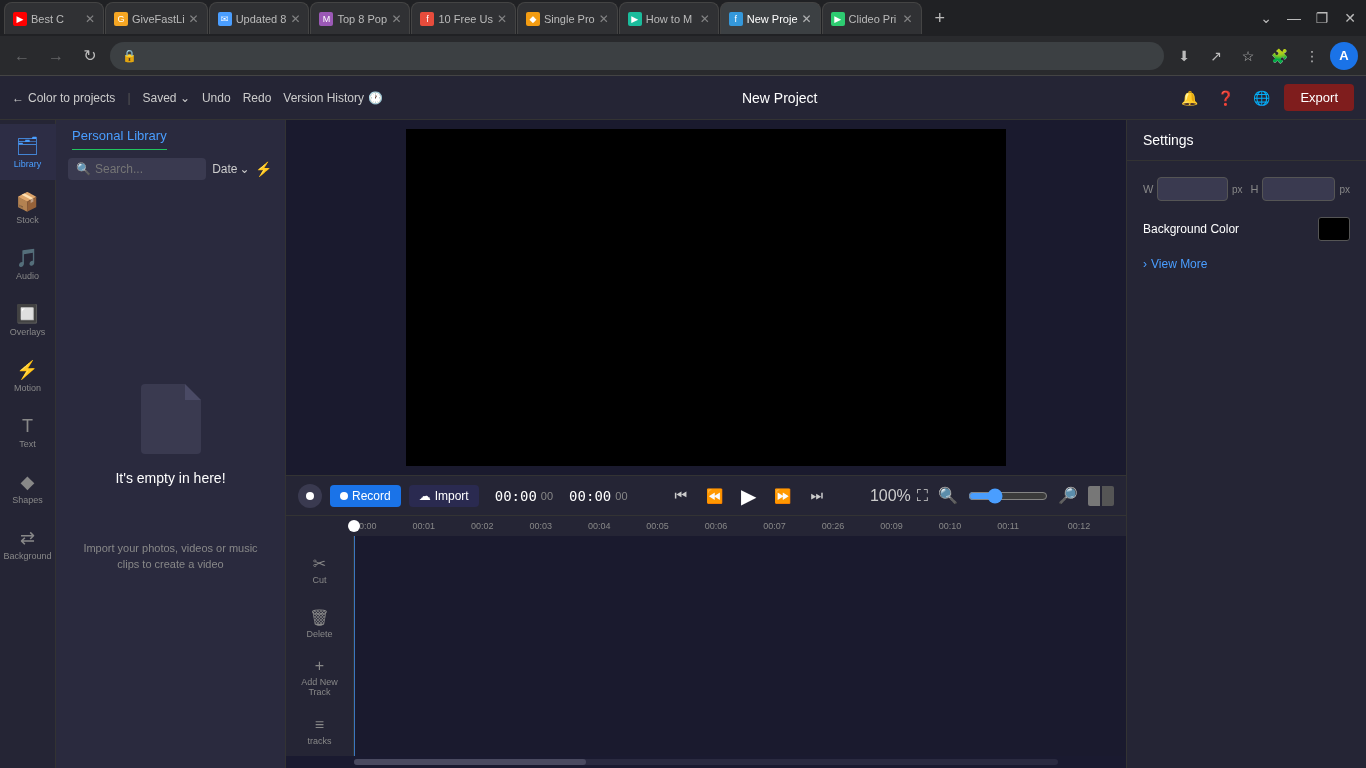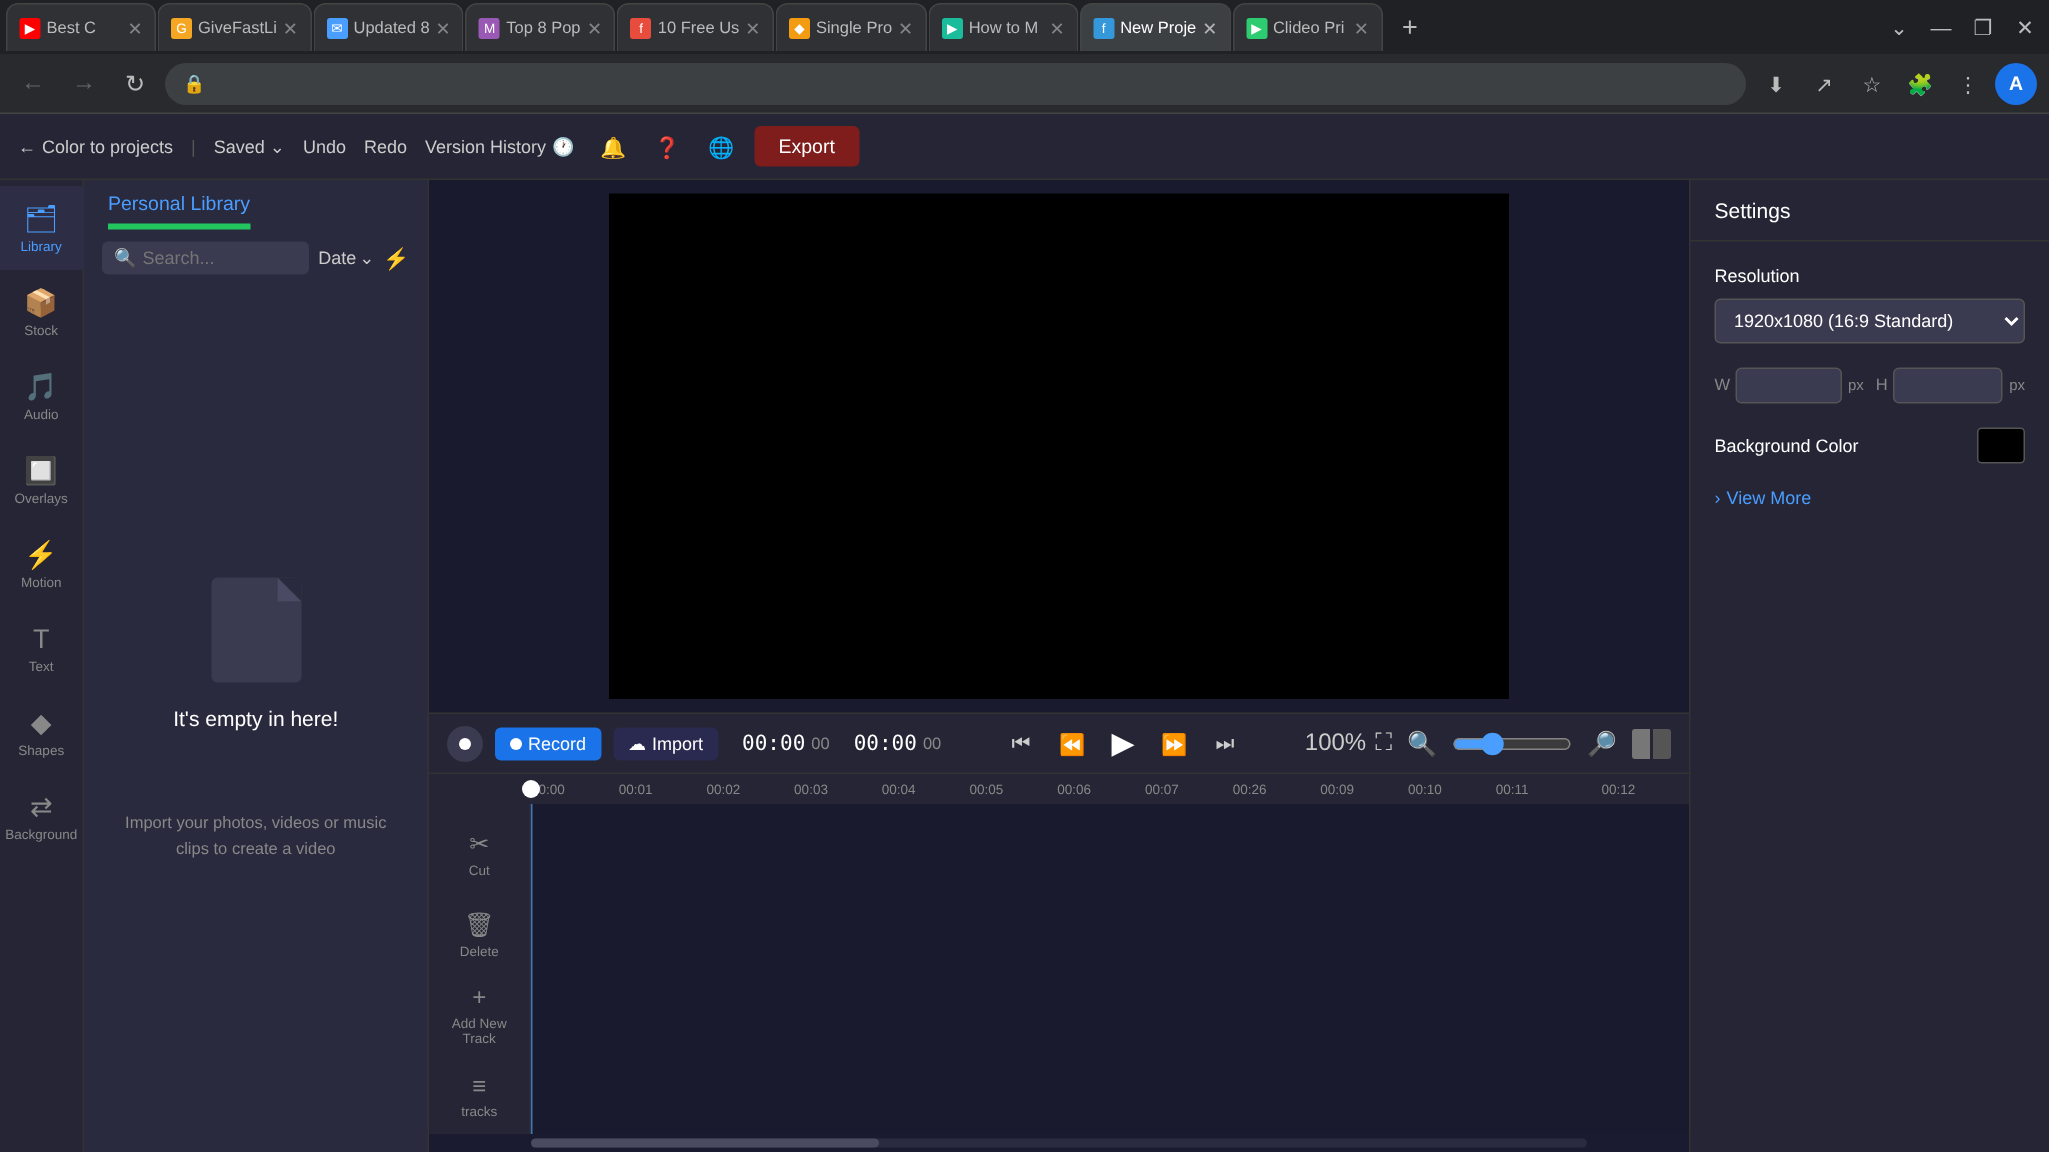--- a/index.html
+++ b/index.html
@@ -43,21 +43,21 @@
     
     .sidebar-icons { width: 56px; background: #252535; display: flex; flex-direction: column; align-items: center; padding-top: 4px; border-right: 1px solid #333; gap: 0; }
     .sidebar-icon-item { display: flex; flex-direction: column; align-items: center; justify-content: center; width: 56px; height: 56px; cursor: pointer; color: #888; font-size: 10px; gap: 2px; }
     .sidebar-icon-item.active { color: #4a9eff; background: #2d2d45; }
     .sidebar-icon-item .icon-symbol { font-size: 18px; }
     .sidebar-icon-item .icon-label { font-size: 9px; }
 
     
     .library-panel { width: 230px; background: #2a2a3e; border-right: 1px solid #333; display: flex; flex-direction: column; }
     .library-tab { padding: 8px 16px 0; }
-    .library-tab-label { display: inline-block; color: #4a9eff; font-size: 13px; border-bottom: 4px solid #22c55e; padding-bottom: 6px; cursor: pointer; }
+    .library-tab-label { display: inline-block; color: #4a9eff; font-size: 13px; border-bottom: 1px solid #22c55e; padding-bottom: 6px; cursor: pointer; }
     .library-search { display: flex; align-items: center; padding: 8px 12px; gap: 6px; }
     .search-box { display: flex; align-items: center; background: #3a3a50; border-radius: 4px; flex: 1; padding: 4px 8px; gap: 4px; }
     .search-box input { background: none; border: none; outline: none; color: #ccc; font-size: 12px; width: 100%; }
     .search-icon-sm { color: #888; font-size: 12px; }
     .date-filter { display: flex; align-items: center; gap: 2px; color: #ccc; font-size: 12px; cursor: pointer; background: none; border: none; }
     .filter-icon { color: #888; font-size: 14px; cursor: pointer; }
     .library-content { flex: 1; display: flex; flex-direction: column; align-items: center; justify-content: center; padding: 20px; text-align: center; }
     .empty-file-icon { width: 60px; height: 70px; background: #3a3a50; border-radius: 4px; margin-bottom: 16px; position: relative; display: flex; align-items: center; justify-content: center; }
     .empty-file-icon::before { content: ''; position: absolute; top: 0; right: 0; width: 16px; height: 16px; background: #2a2a3e; border-bottom-left-radius: 4px; }
     .empty-file-icon::after { content: ''; position: absolute; top: 0; right: 0; width: 0; height: 0; border-left: 16px solid #4a4a65; border-top: 16px solid transparent; }
@@ -206,20 +206,23 @@
     <button class="saved-btn">
       <span>Saved</span>
       <span> ⌄</span>
     </button>
     <button class="saved-btn">Undo</button>
     <button class="saved-btn">Redo</button>
     <button class="version-history-btn">
       <span>Version History</span>
       <span>🕐</span>
     </button>
+    <div class="header-center">
+      <span class="project-name">New Project</span>
+    </div>
     <div class="header-right">
       <button class="header-icon">🔔</button>
       <button class="header-icon">❓</button>
       <button class="header-icon">🌐</button>
       <button class="export-btn">Export</button>
     </div>
   </div>
 
   <div class="app-body">
 
@@ -385,26 +388,20 @@
           <div style="flex:1;height:6px;background:#2a2a40;border-radius:3px;position:relative;">
             <div style="position:absolute;left:0;width:33%;height:100%;background:#4a4a60;border-radius:3px;cursor:pointer;"></div>
           </div>
         </div>
       </div>
     </div>
 
     <div class="settings-panel">
       <div class="settings-title">Settings</div>
       <div class="settings-content">
-        <div>
-          <div class="settings-section-title">Resolution</div>
-          <select class="resolution-select">
-            <option>1920x1080 (16:9 Standard)</option>
-          </select>
-        </div>
         <div class="dimension-row">
           <div class="dimension-field">
             <span class="dimension-label">W</span>
             <input type="text" class="dimension-input" style="background: rgb(58, 58, 80); border: 1px solid rgb(85, 85, 85); border-radius: 4px; color: rgb(255, 255, 255); padding: 4px 6px; font-size: 12px; width: 60px; text-align: right;">
             <span class="dimension-unit">px</span>
           </div>
           <div class="dimension-field">
             <span class="dimension-label">H</span>
             <input type="text" class="dimension-input" style="background: rgb(58, 58, 80); border: 1px solid rgb(85, 85, 85); border-radius: 4px; color: rgb(255, 255, 255); padding: 4px 6px; font-size: 12px; width: 60px; text-align: right;">
             <span class="dimension-unit">px</span>

